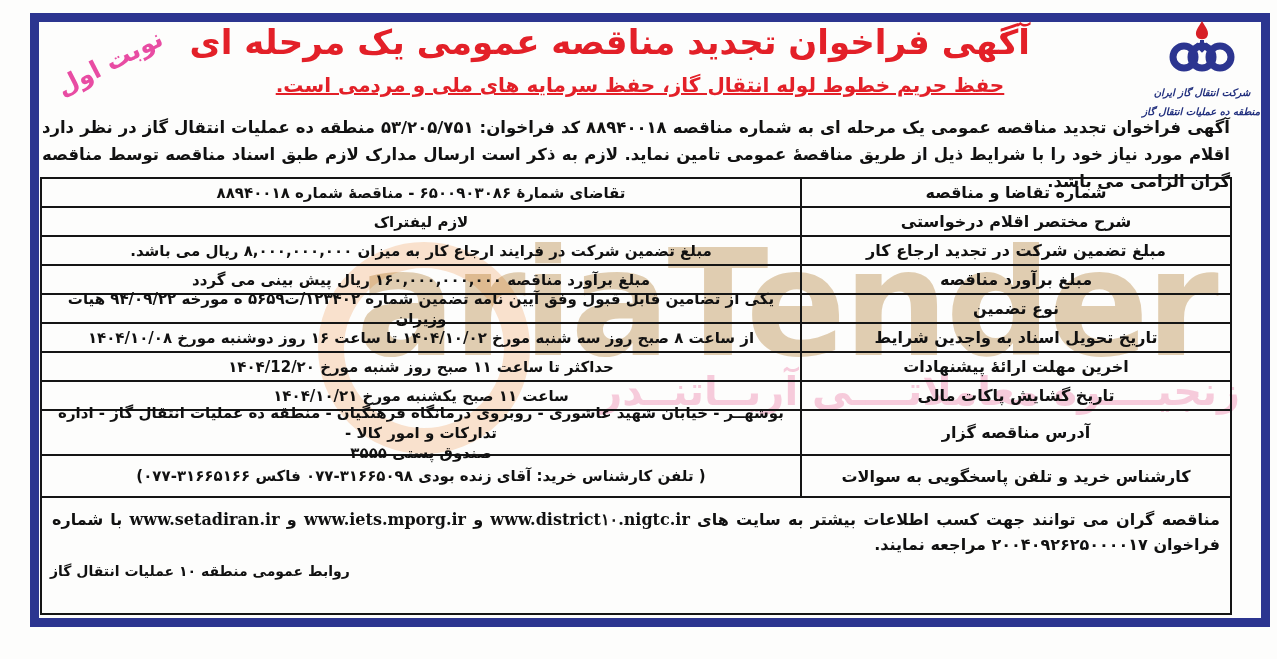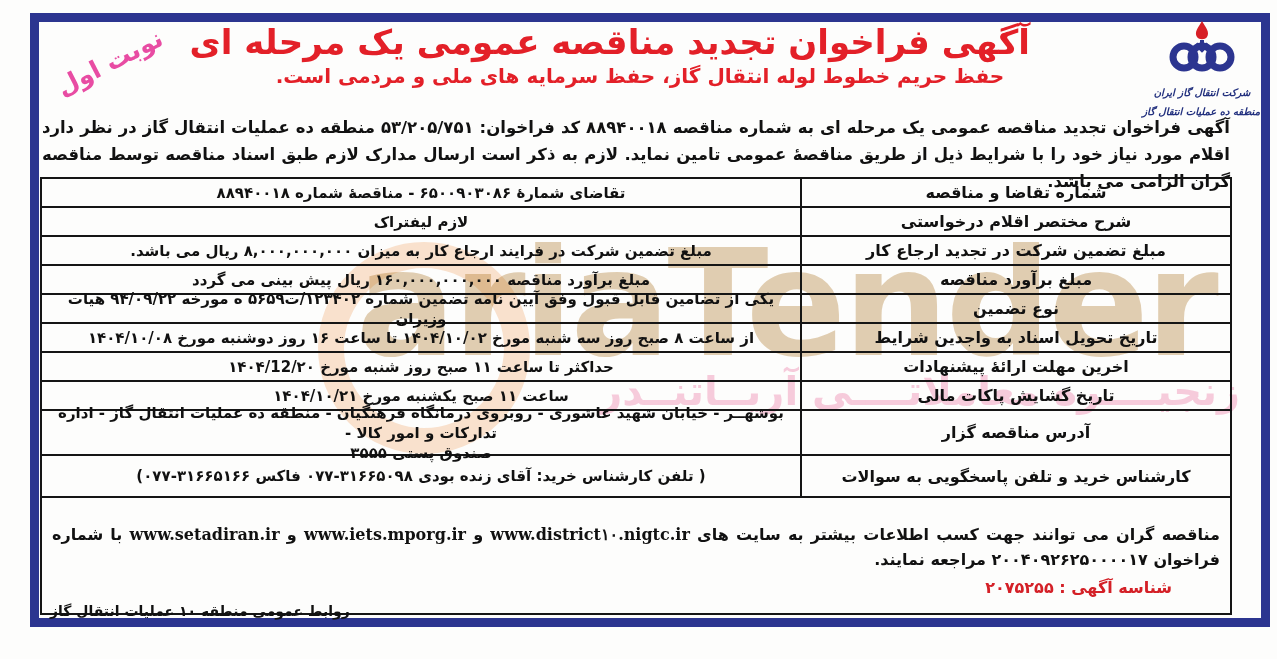--- a/index.html
+++ b/index.html
@@ -35,23 +35,23 @@
     position:absolute;left:52px;top:48px;z-index:2;
     transform:rotate(-27deg);transform-origin:center;
     color:#e84ca3;font-size:25px;font-weight:bold;direction:rtl;white-space:nowrap;
   }
   .title{
     position:absolute;left:250px;top:22px;width:780px;z-index:2;
     text-align:center;direction:rtl;
     color:#e32028;font-size:34px;font-weight:bold;white-space:nowrap;
   }
   .subtitle{
-    position:absolute;left:250px;top:64px;width:780px;z-index:2;
+    position:absolute;left:250px;top:73px;width:780px;z-index:2;
     text-align:center;direction:rtl;
-    color:#e32028;font-size:20px;font-weight:bold;white-space:nowrap;
+    color:#e32028;font-size:20px;font-weight:bold;white-space:nowrap;text-decoration:underline;
   }
   .logo{
     position:absolute;left:1144px;top:20px;width:116px;z-index:2;text-align:center;
   }
   .logo-line{
     direction:rtl;color:#22307e;font-size:10px;font-style:italic;
     line-height:12px;margin-top:7px;white-space:nowrap;font-weight:bold;
   }
   
   .intro{
@@ -74,21 +74,21 @@
     flex:1;display:flex;flex-direction:column;align-items:center;justify-content:center;
     font-size:15px;font-weight:bold;color:#111;text-align:center;direction:rtl;line-height:20px;
     padding:0 14px;
   }
   .h29{height:27px;}
   .h45{height:43px;}
   .h42{height:40px;}
   
   .footer-note{
     direction:rtl;text-align:justify;
-    padding:24px 10px 0 10px;margin:0;
+    padding:9px 10px 0 10px;margin:0;
     font-size:16px;font-weight:bold;color:#111;line-height:25px;
   }
   .footer-note .url{
     direction:ltr;unicode-bidi:isolate;
     font-family:"DejaVu Serif",serif;font-weight:bold;
   }
   .ad-id{
     direction:rtl;text-align:right;padding:6px 58px 0 0;
     color:#d42027;font-size:16px;font-weight:bold;
   }
@@ -176,16 +176,15 @@
   <p class="footer-note">
     <span>مناقصه گران می توانند جهت کسب اطلاعات بیشتر به سایت های</span>
     <span class="url">www.district۱۰.nigtc.ir</span>
     <span>و</span>
     <span class="url">www.iets.mporg.ir</span>
     <span>و</span>
     <span class="url">www.setadiran.ir</span>
     <span>با شماره فراخوان ۲۰۰۴۰۹۲۶۲۵۰۰۰۰۱۷ مراجعه نمایند.</span>
   </p>
 
-  <div class="ad-id">شناسه آگهی : ۲۰۷۵۲۵۵</div>
 
   <div class="pr-line">روابط عمومی منطقه ۱۰ عملیات انتقال گاز</div>
 </div>
 
 </body></html>

